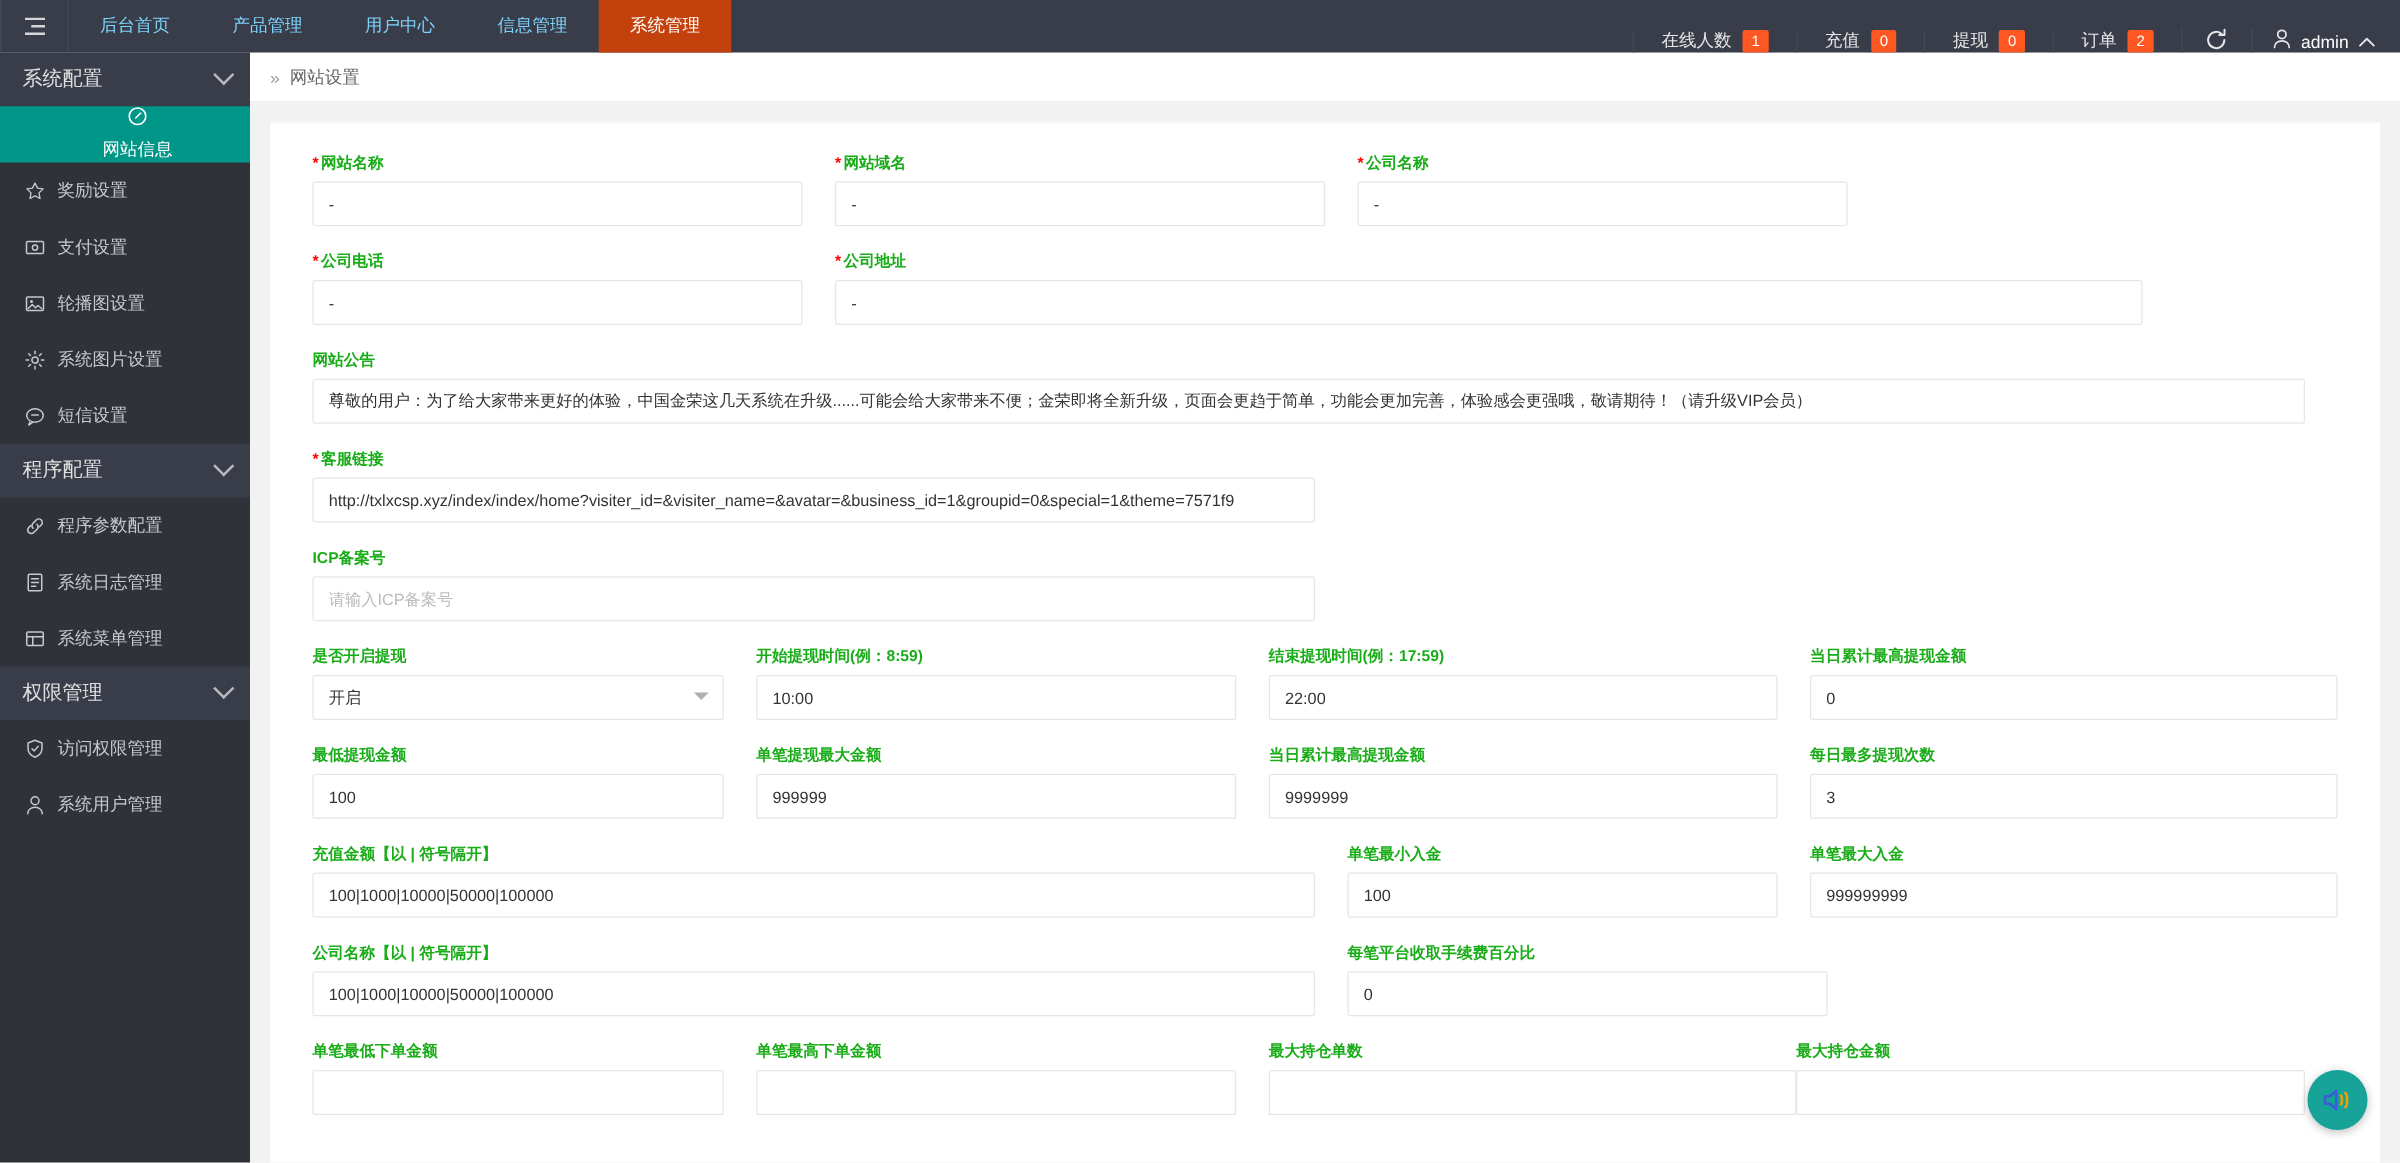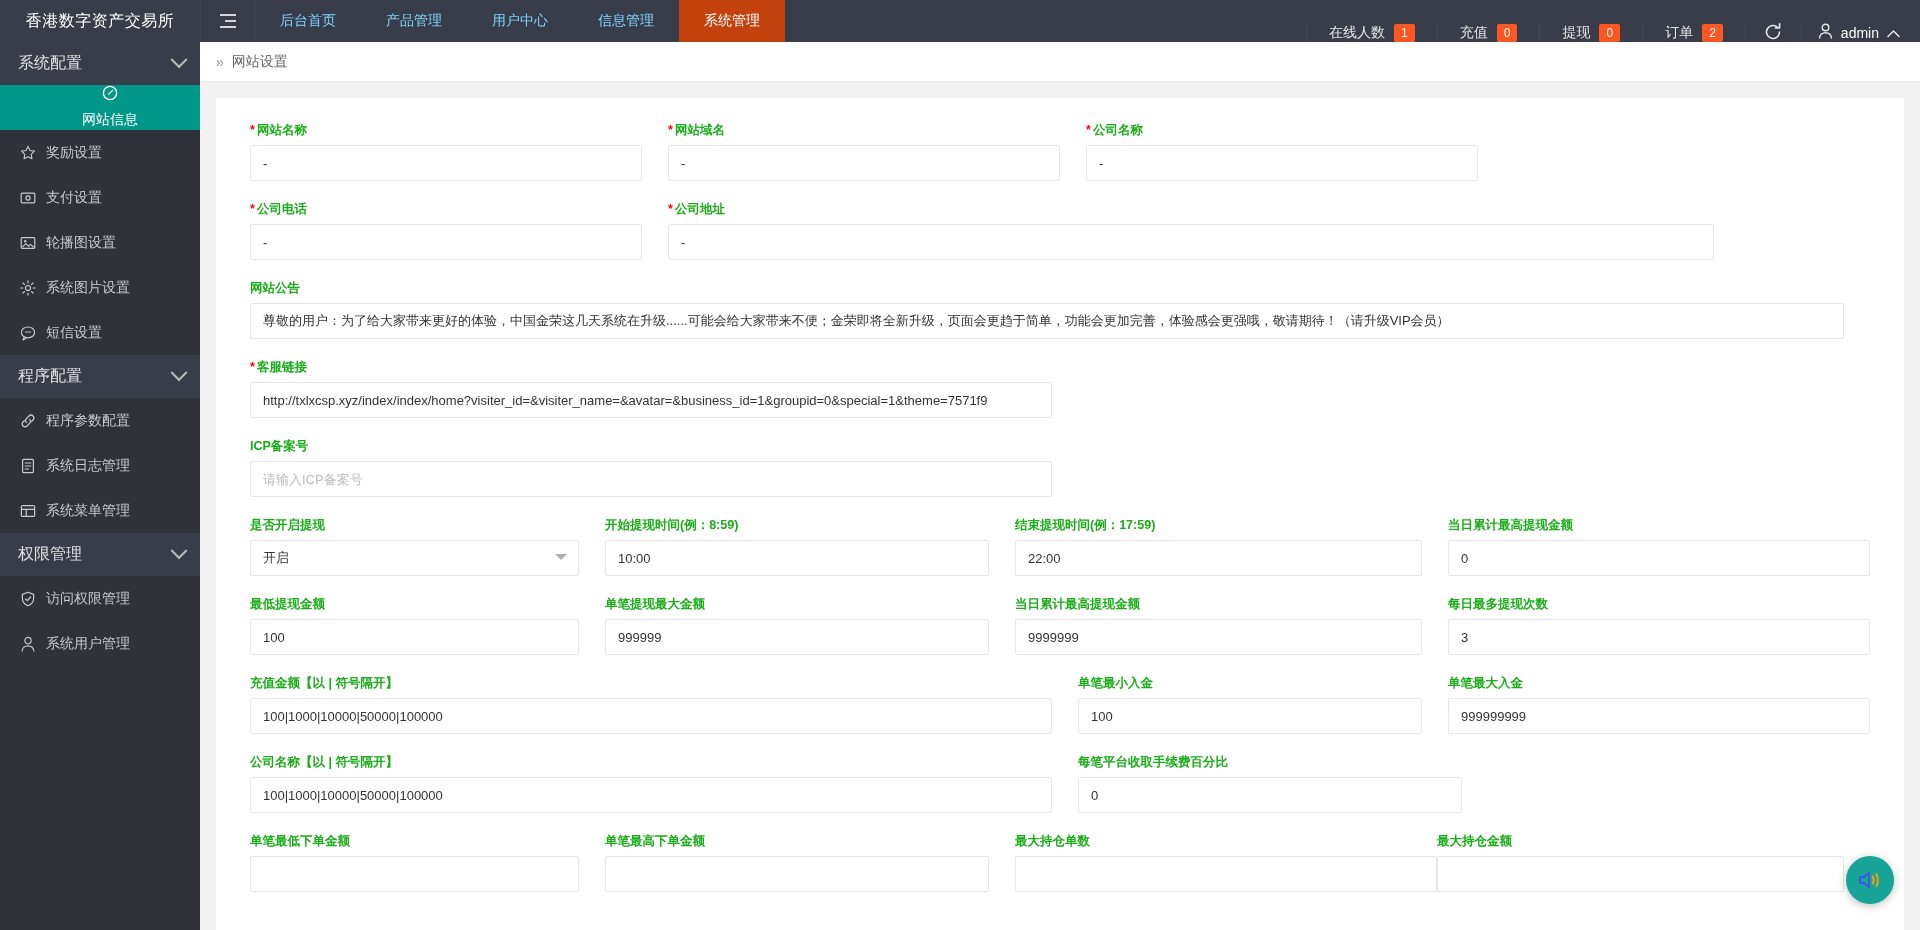--- a/index.html
+++ b/index.html
@@ -173,21 +173,20 @@
     display: flex; align-items: center; justify-content: center;
     box-shadow: 0 2px 8px rgba(0,0,0,.25);
     cursor: pointer;
     z-index: 40;
   }
 </style>
 </head>
 <body>
 
 <div class="topbar">
-  <div class="brand">香港数字资产交易所</div>
 
   <div class="nav-hamburger">
     <svg width="18" height="14" viewBox="0 0 18 14" fill="none">
       <rect x="1" y="0" width="16" height="2" fill="#d6d6d6"></rect>
       <rect x="6" y="6" width="11" height="2" fill="#d6d6d6"></rect>
       <rect x="1" y="12" width="16" height="2" fill="#d6d6d6"></rect>
     </svg>
   </div>
 
   <div class="nav-left">

